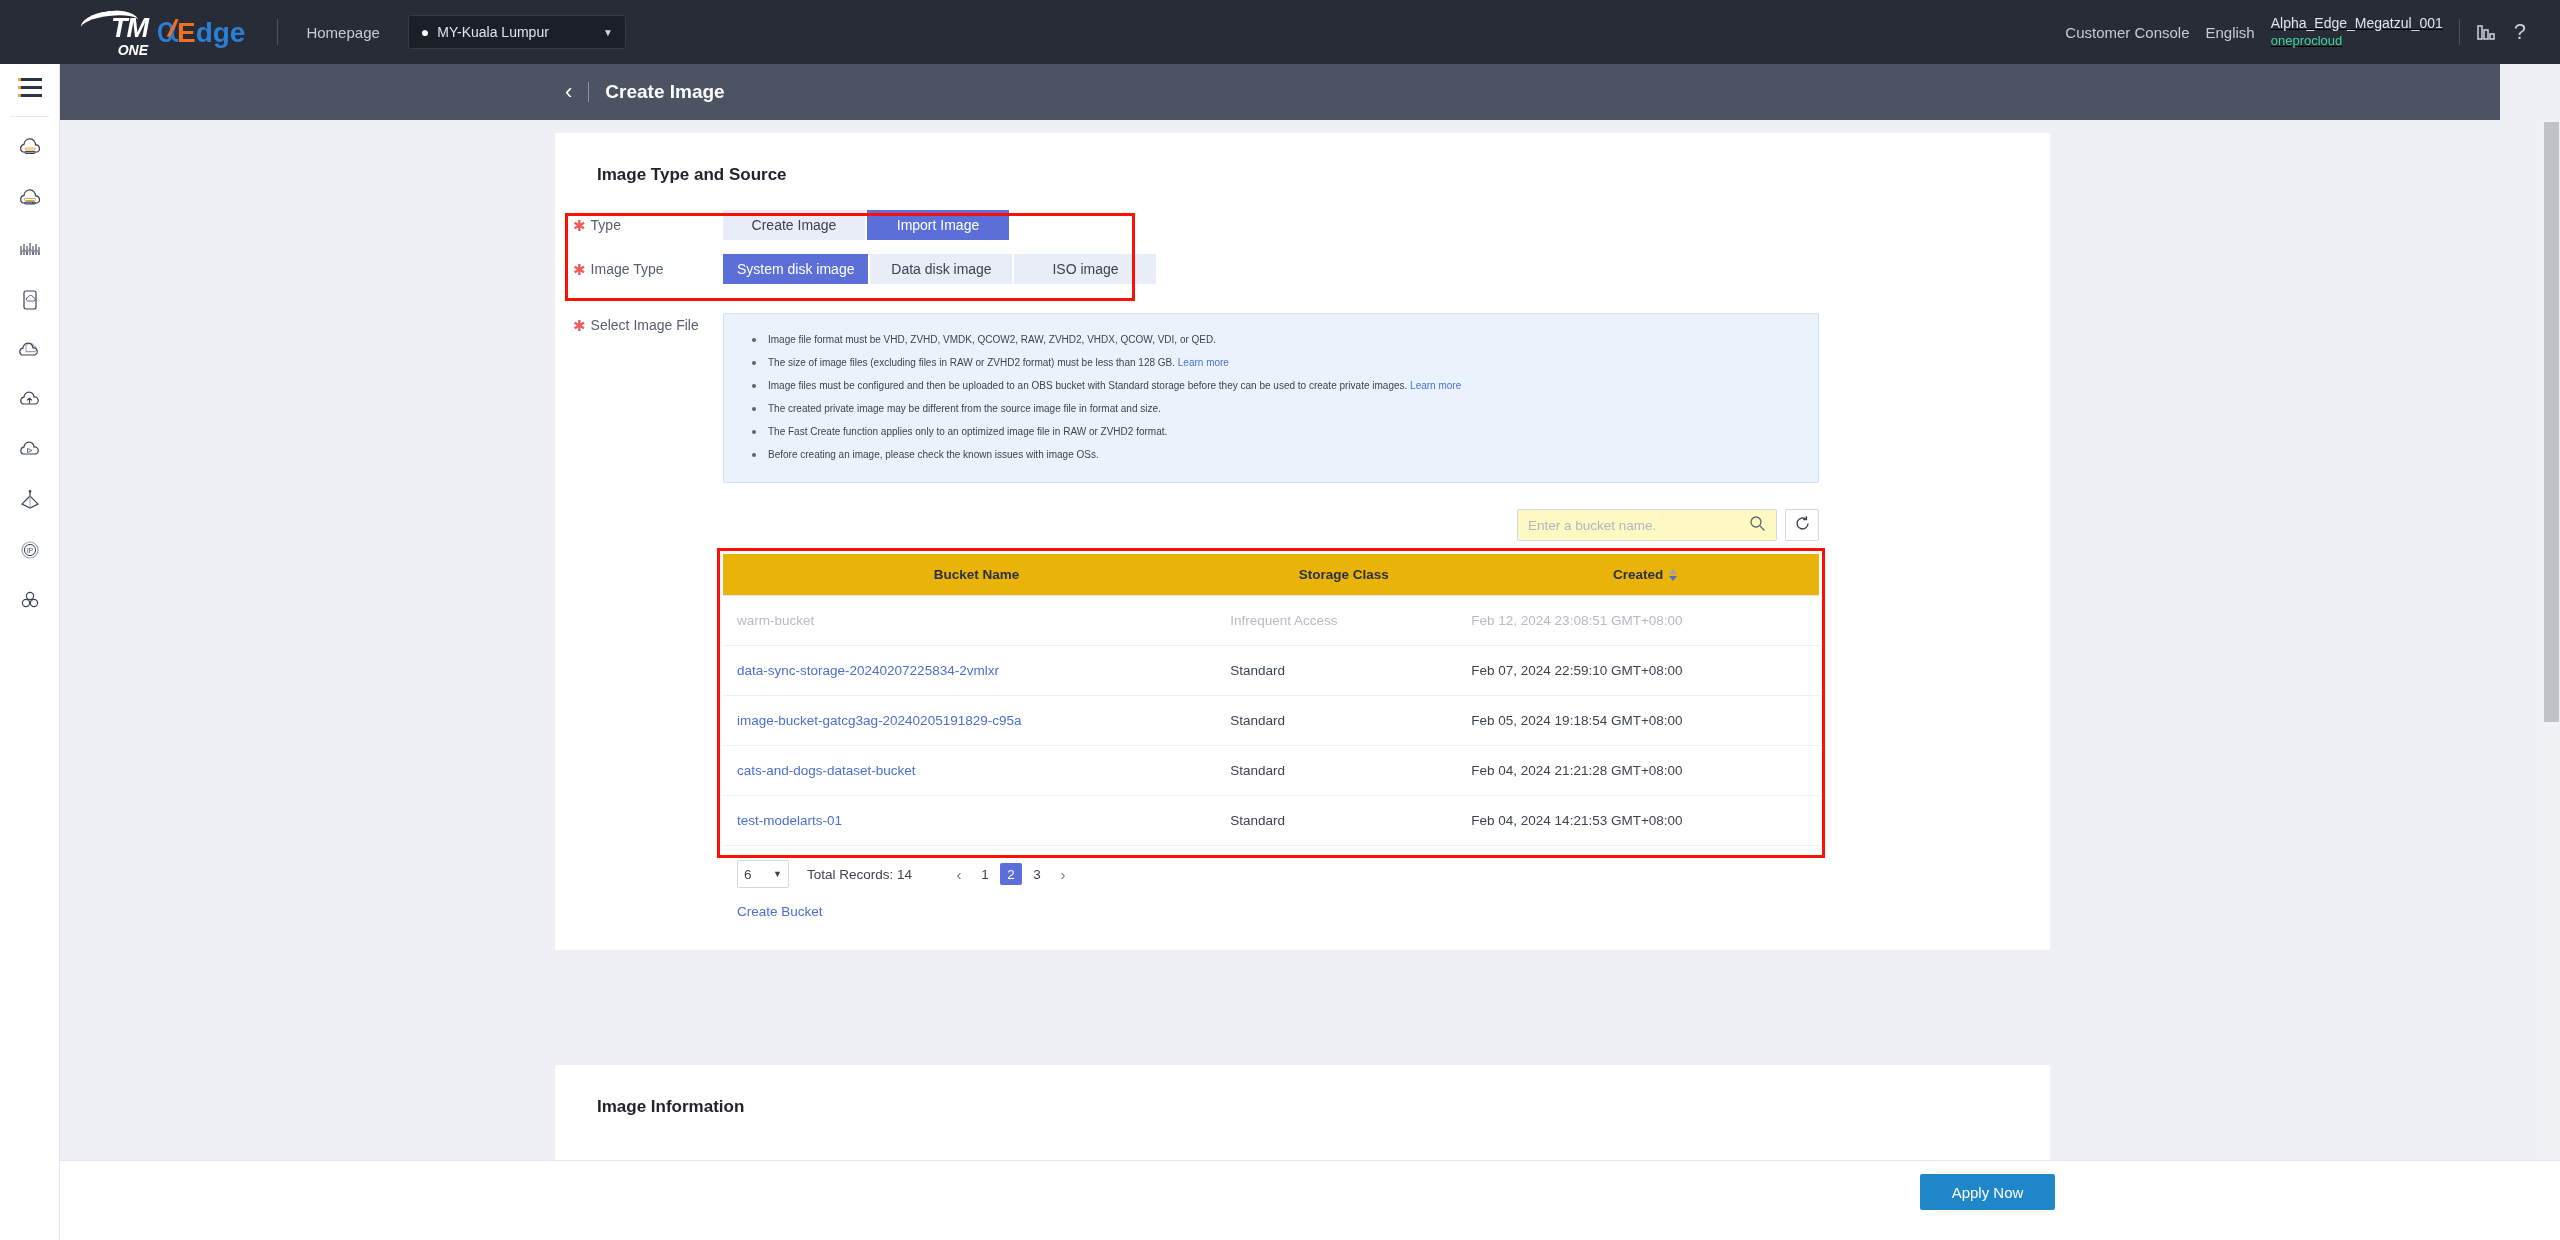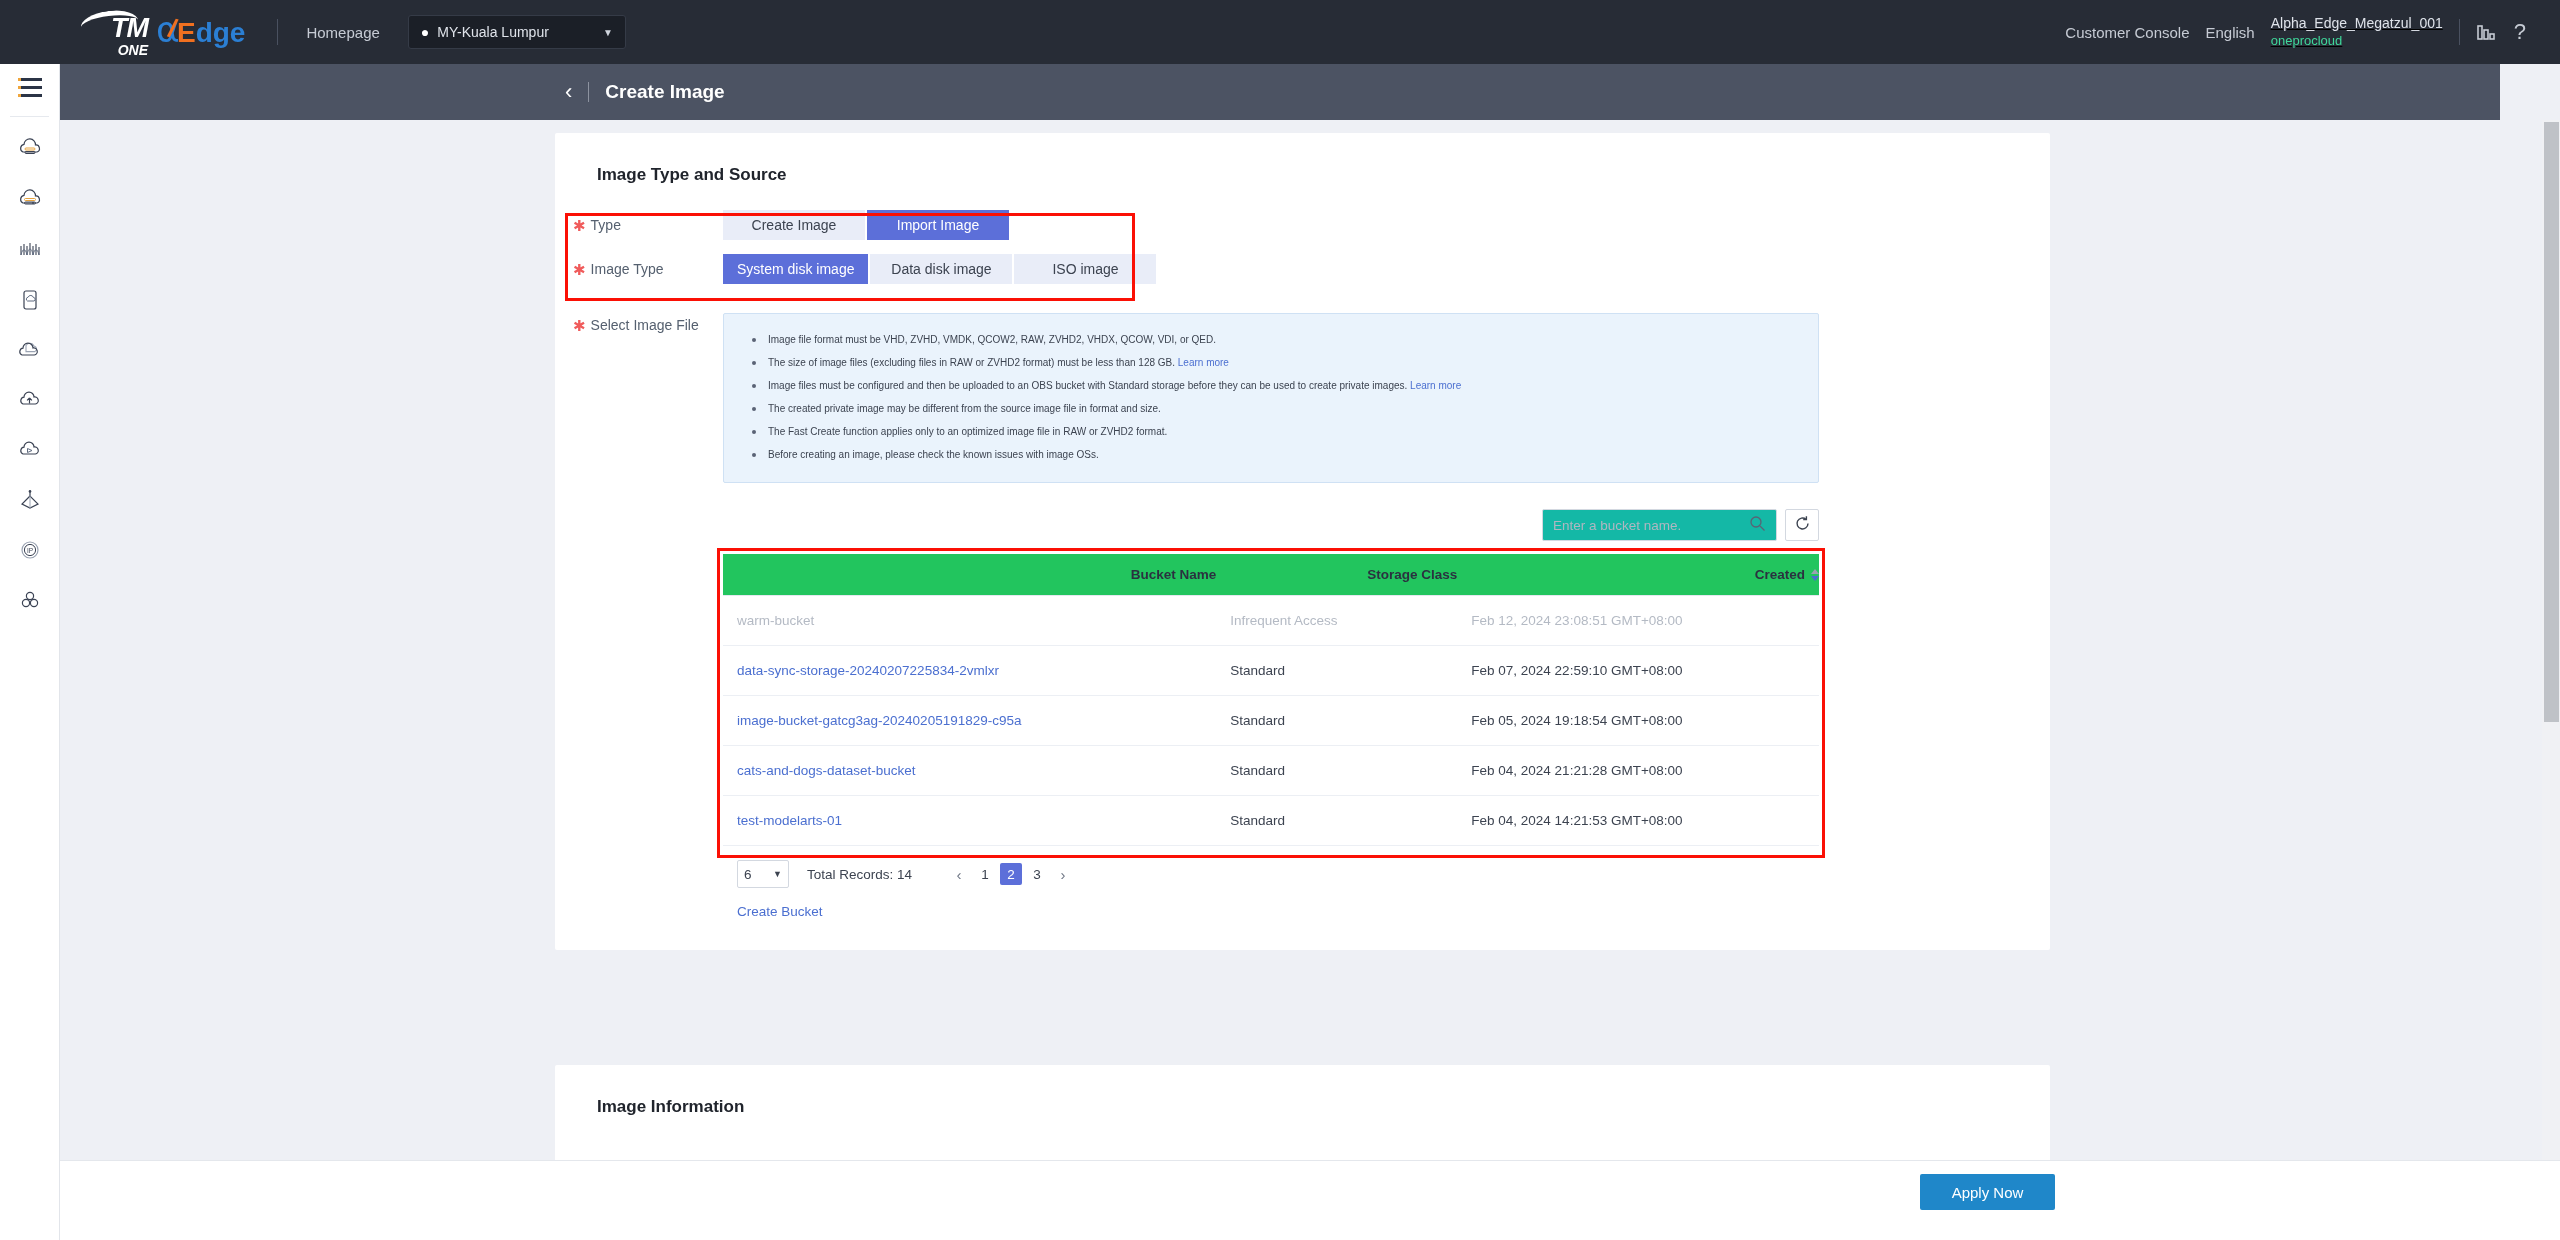--- a/index.html
+++ b/index.html
@@ -164,39 +164,39 @@
     width: 4px; height: 4px; border-radius: 50%; background: #5a6375;
   }
   .lm { color: #4b6fd0; cursor: pointer; }
 
   
   .searchrow {
     display: flex; align-items: center; justify-content: flex-end;
     width: 1096px; margin-top: 26px; gap: 8px;
   }
   .searchbox {
-    width: 235px; height: 32px; border: 1px solid #d3d8e0; border-radius: 2px;
-    display: flex; align-items: center; padding: 0 10px; background: #14b8a6;
+    width: 260px; height: 32px; border: 1px solid #d3d8e0; border-radius: 2px;
+    display: flex; align-items: center; padding: 0 10px; background: #fef9c3;
   }
   .searchbox input {
     border: none; outline: none; font-size: 13.5px; color: #444c59;
     width: 100%; font-family: "Liberation Sans", sans-serif; background: transparent;
   }
   .searchbox input::placeholder { color: #b0b6c1; }
   .btn-refresh {
     width: 34px; height: 32px; border: 1px solid #d3d8e0; border-radius: 2px;
     background: #fff; display: flex; align-items: center; justify-content: center;
     cursor: pointer;
   }
 
   
   .tablewrap { width: 1096px; margin-top: 13px; position: relative; }
   table { width: 100%; border-collapse: collapse; }
   thead th {
-    background: #22c55e; text-align: right; font-size: 13.5px; font-weight: bold;
+    background: #eab308; text-align: center; font-size: 13.5px; font-weight: bold;
     color: #2b3140; padding: 13px 0 13px 14px; border-bottom: 1px solid #e4e8ef;
   }
   tbody td {
     font-size: 13.5px; color: #3c4350; padding: 17px 0 17px 14px;
     border-bottom: 1px solid #eceff4;
   }
   tbody tr.disabled td { color: #b4bac4; }
   .bname-link { color: #4b6fd0; cursor: pointer; }
   .sort-ico {
     display: inline-flex; flex-direction: column; margin-left: 6px;

